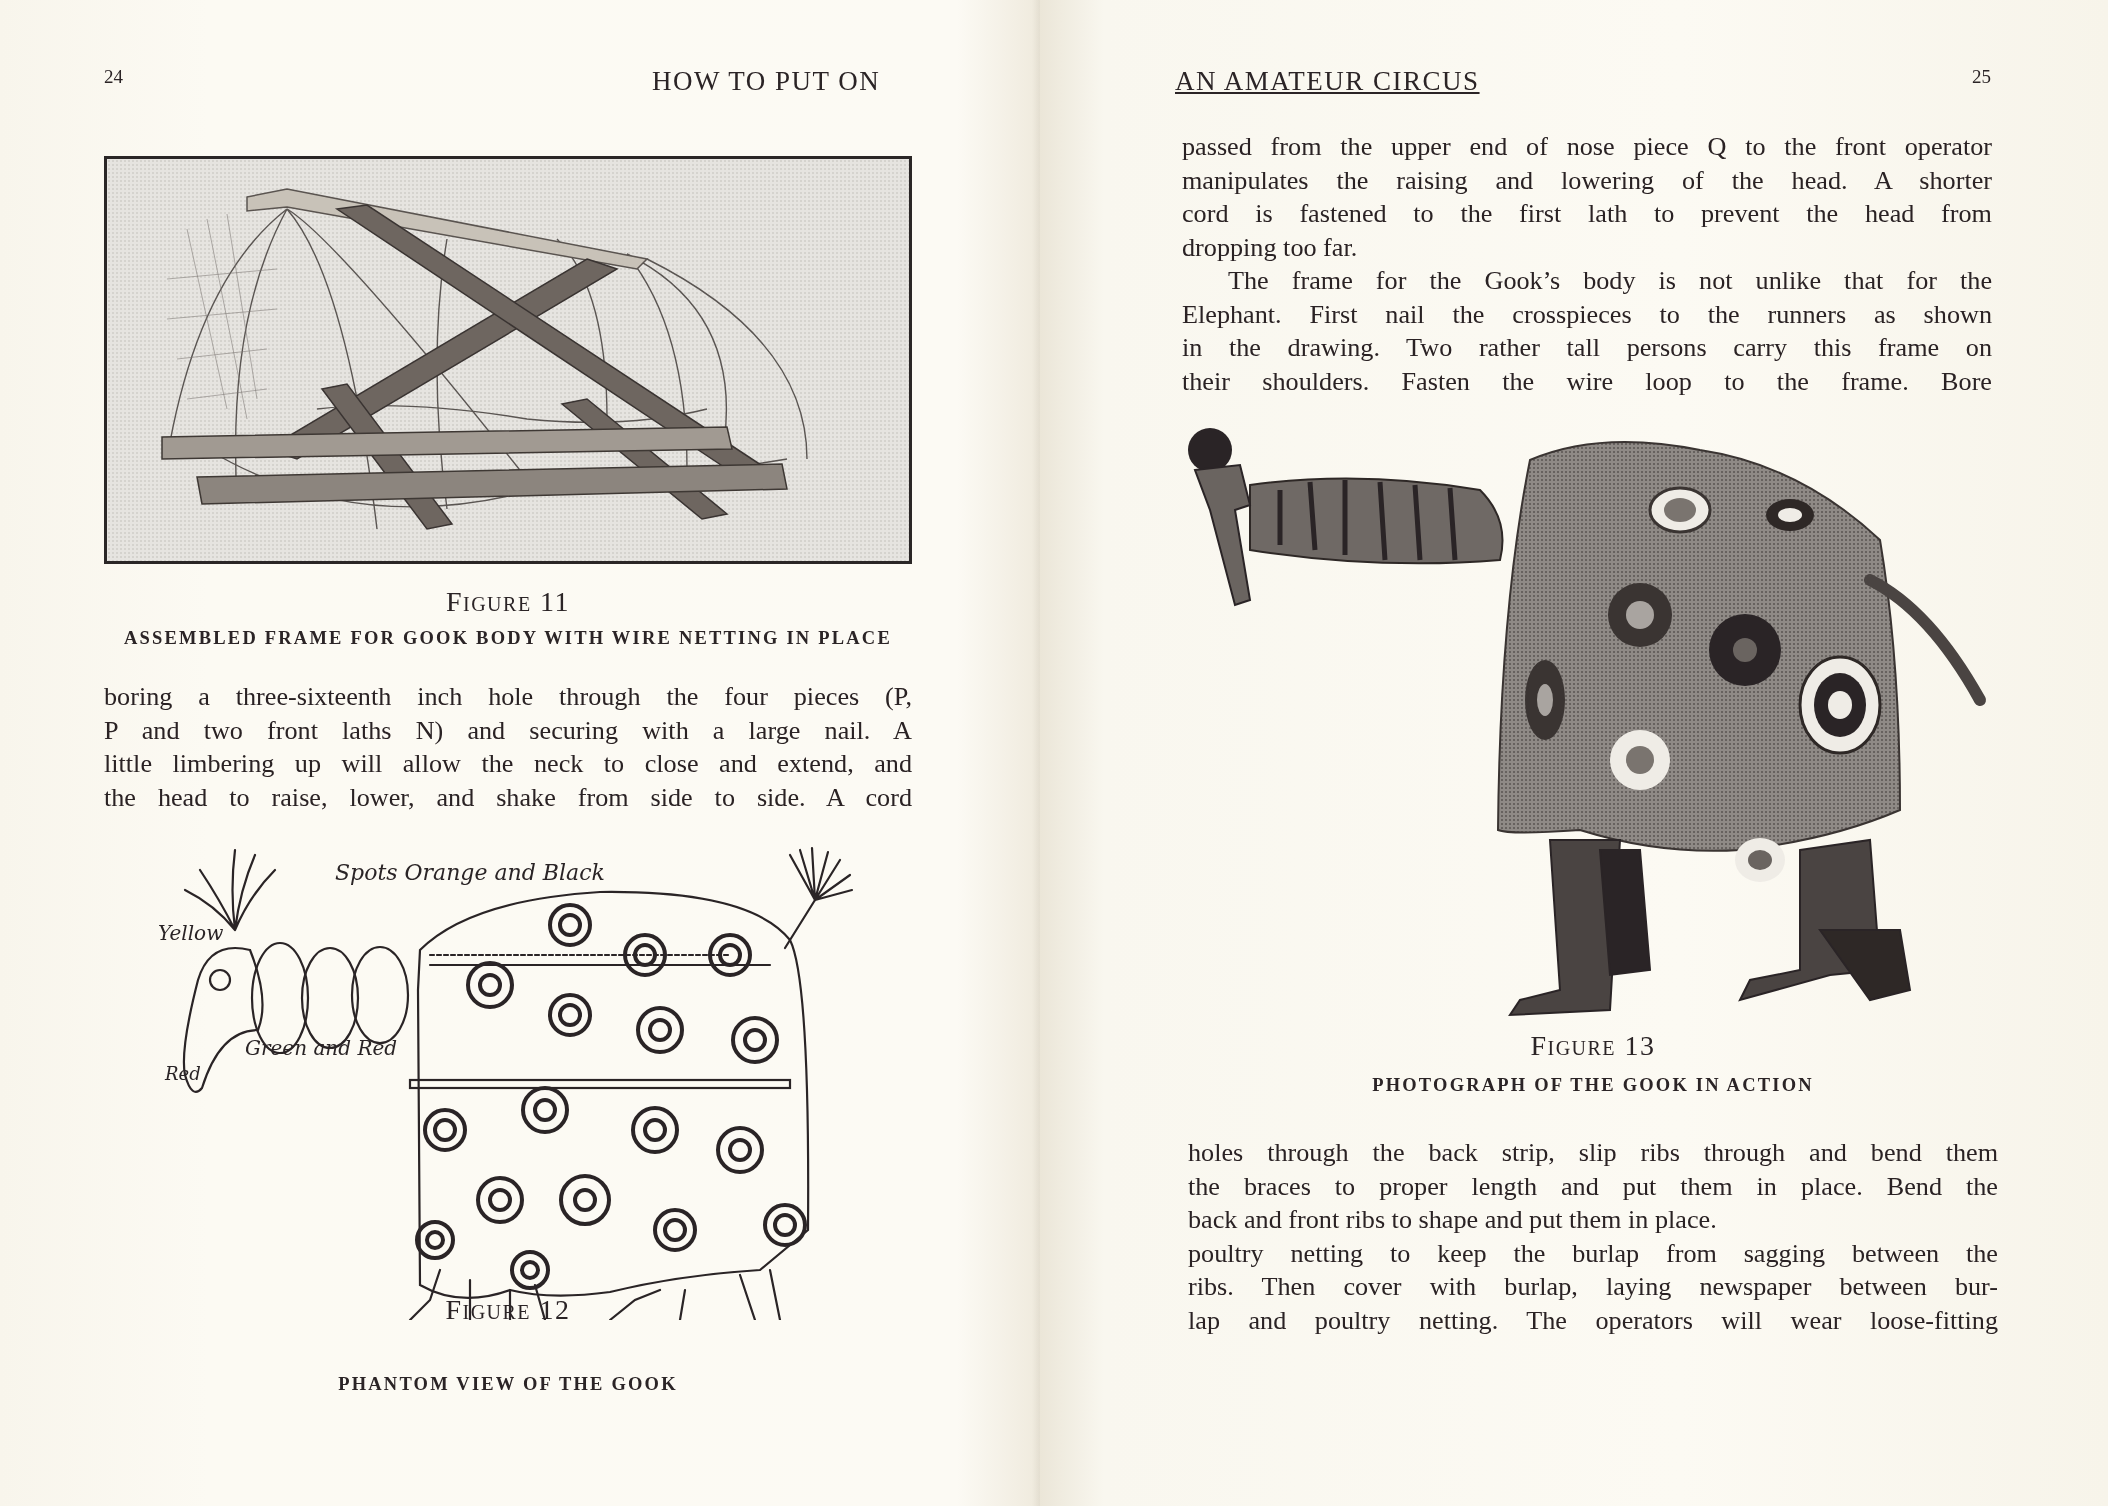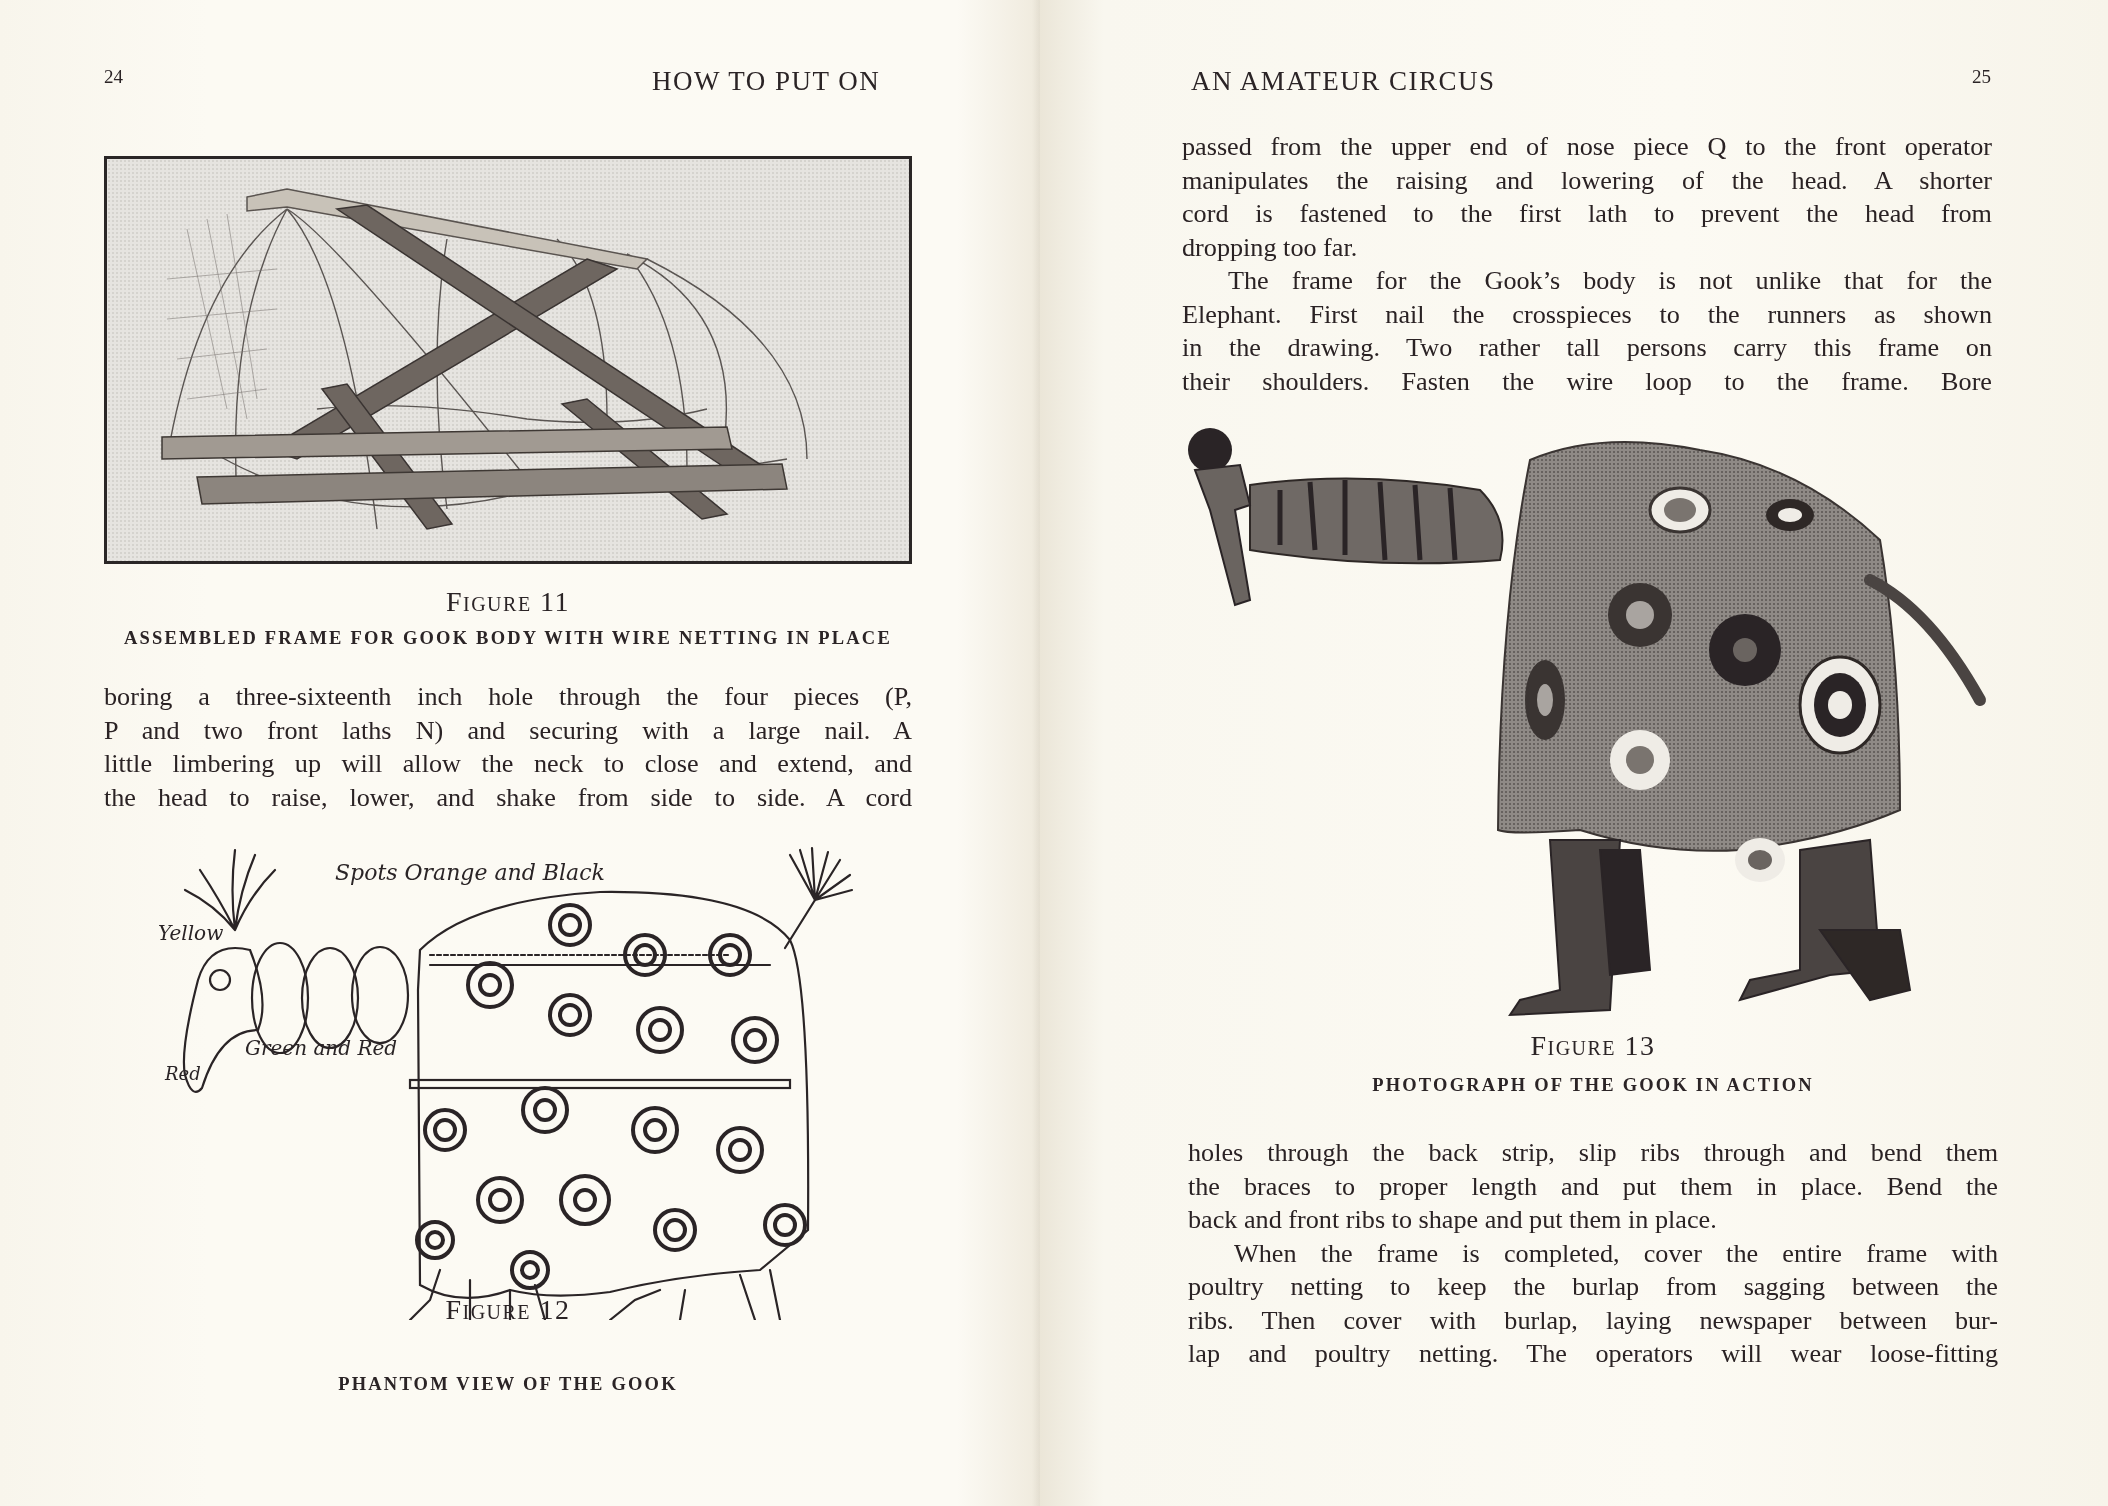--- a/index.html
+++ b/index.html
@@ -157,21 +157,21 @@
     </svg>
   </div>
 
   <div class="fig-title" style="left:104px; width:808px; top:1294px;">Figure 12</div>
   <div class="fig-caption" style="left:104px; width:808px; top:1374px;">PHANTOM VIEW OF THE GOOK</div>
 </div>
 
 <div class="gutter"></div>
 
 <div class="page page-right">
-  <span class="running-head" style="left:151px;">AN AMATEUR CIRCUS</span>
+  <span class="running-head" style="left:135px;text-decoration:underline;">AN AMATEUR CIRCUS</span>
   <span class="page-num" style="left:932px;">25</span>
 
   <div class="body-text" style="left:142px; width:810px; top:130px;">
     <span class="line">passed from the upper end of nose piece Q to the front operator</span>
     <span class="line">manipulates the raising and lowering of the head.  A shorter</span>
     <span class="line">cord is fastened to the first lath to prevent the head from</span>
     <span class="line" style="text-align:left; text-align-last:left;">dropping too far.</span>
     <span class="line indent">The frame for the Gook’s body is not unlike that for the</span>
     <span class="line">Elephant.  First nail the crosspieces to the runners as shown</span>
     <span class="line">in the drawing.  Two rather tall persons carry this frame on</span>
@@ -228,18 +228,17 @@
     </svg>
   </div>
 
   <div class="fig-title" style="left:148px; width:810px; top:1030px;">Figure 13</div>
   <div class="fig-caption" style="left:148px; width:810px; top:1075px;">PHOTOGRAPH OF THE GOOK IN ACTION</div>
 
   <div class="body-text" style="left:148px; width:810px; top:1136px;">
     <span class="line">holes through the back strip, slip ribs through and bend them</span>
     <span class="line">the braces to proper length and put them in place.  Bend the</span>
     <span class="line" style="text-align:right; text-align-last:left;">back and front ribs to shape and put them in place.</span>
-    <span class="line indent">When the frame is completed, cover the entire frame with</span>
     <span class="line">poultry netting to keep the burlap from sagging between the</span>
     <span class="line">ribs.  Then cover with burlap, laying newspaper between bur-</span>
     <span class="line">lap and poultry netting.  The operators will wear loose-fitting</span>
   </div>
 </div>
 
 </body></html>

